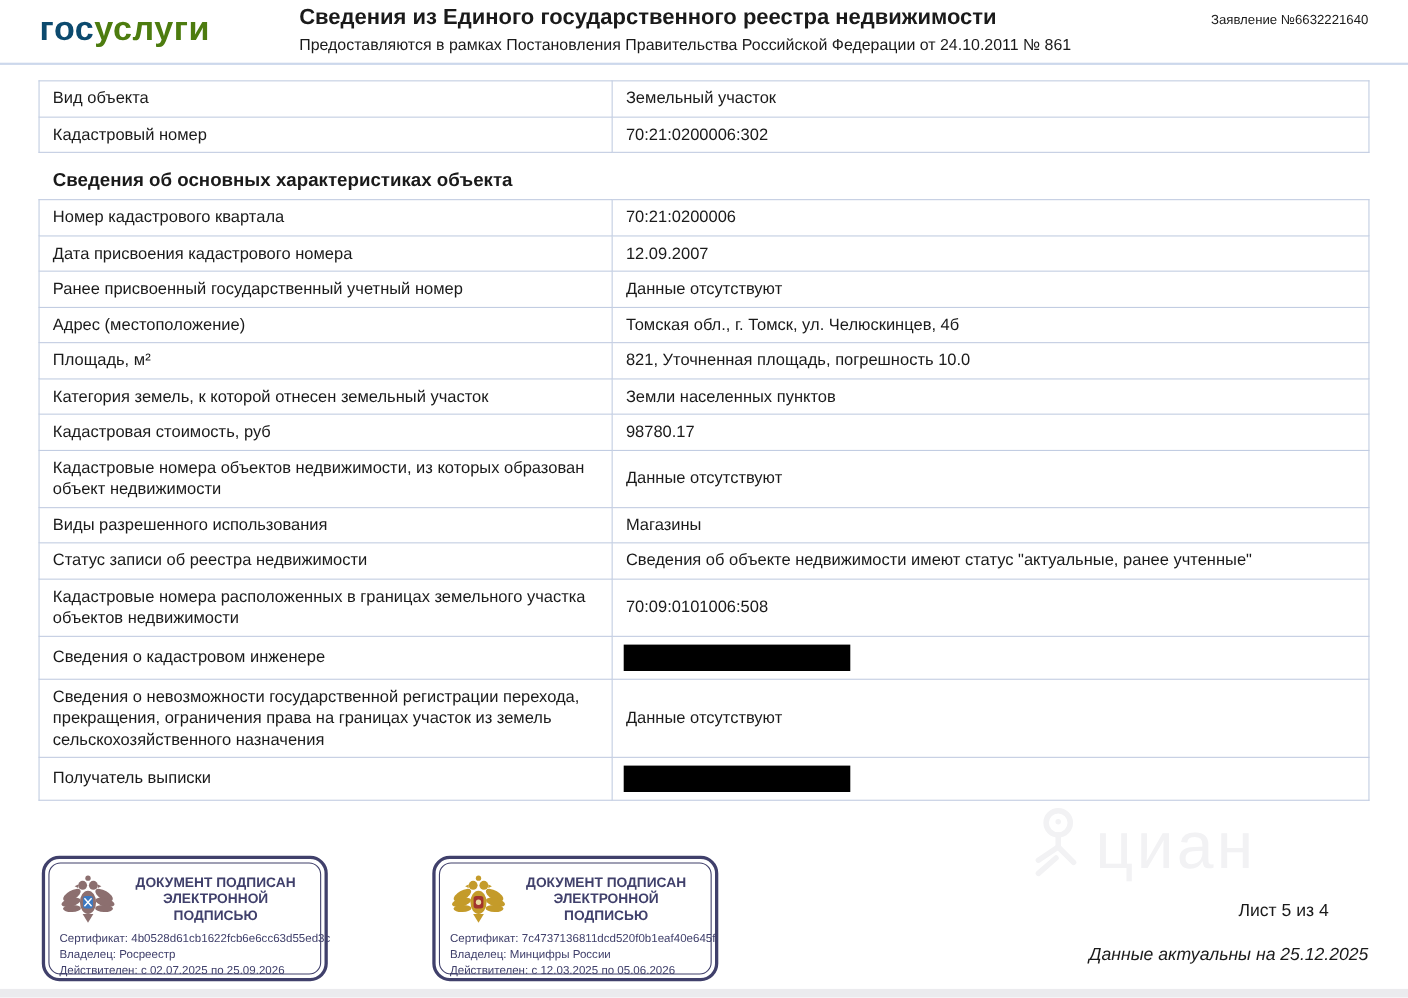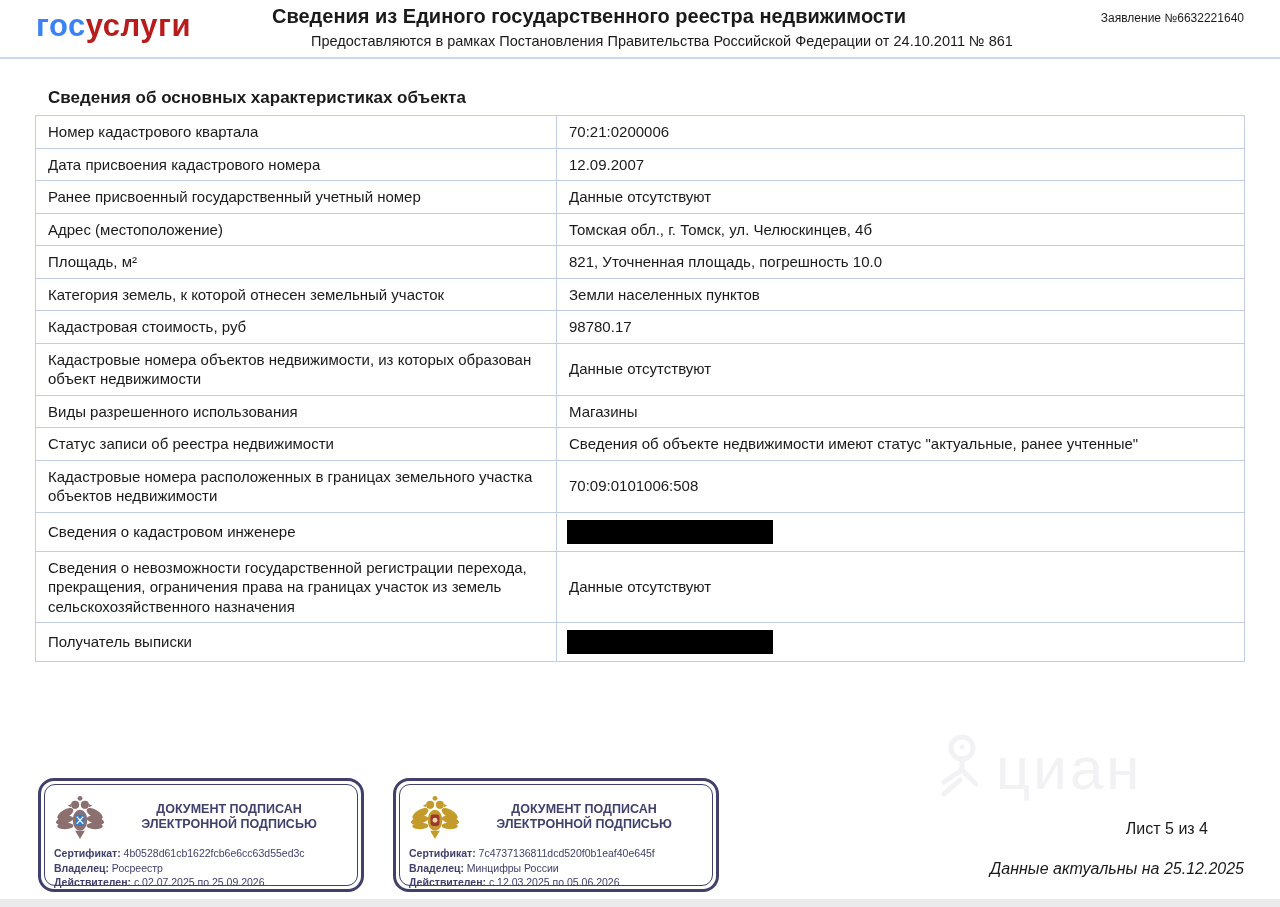--- a/index.html
+++ b/index.html
@@ -5,47 +5,47 @@
   html,body{margin:0;padding:0;}
   body{
     width:1280px;height:907px;
     font-family:"Liberation Sans", sans-serif;
     color:#1a1a1a;background:#ffffff;position:relative;overflow:hidden;
   }
   
   .header{position:relative;height:57px;}
   .header-rule{position:absolute;top:57px;left:0;width:1280px;height:2px;background:#ccd8ec;}
   .logo{position:absolute;left:36px;top:8px;font-size:31px;font-weight:bold;letter-spacing:.5px;}
-  .logo .blue{color:#3b82f6;text-align:center;}
-  .logo .red{color:#b91c1c;}
+  .logo .blue{color:#0c4a6e;text-align:center;}
+  .logo .red{color:#4d7c0f;}
   .head-text{position:absolute;left:272px;top:5px;}
   .doc-title{font-size:20px;font-weight:bold;line-height:1.15;}
-  .doc-subtitle{font-size:14.5px;margin-top:5px;margin-left:39px;}
+  .doc-subtitle{font-size:14.5px;margin-top:5px;}
   .application{position:absolute;right:36px;top:11px;font-size:12px;text-align:right;}
   
   .content{padding:16px 35px 0;}
   table.doc{border-collapse:collapse;width:1210px;table-layout:fixed;}
   table.doc td{
     border:1px solid #c2cde2;
     padding:6px 12px;font-size:15px;line-height:1.3;vertical-align:middle;
     word-wrap:break-word;
   }
   td.label-cell{width:496px;}
   .section-title{font-size:17px;font-weight:bold;margin:15px 0 7px 13px;}
   .redaction{width:206px;height:24px;background:#000;margin:1px 0 1px -2px;}
   
-  .stamp{position:absolute;top:778px;width:326px;height:114px;box-sizing:border-box;
+  .stamp{position:absolute;top:778px;width:260px;height:114px;box-sizing:border-box;
     border:3px solid #40406b;border-radius:16px;padding:3px;background:#fff;}
   .stamp-inner{box-sizing:border-box;width:100%;height:100%;border:1px solid #40406b;
     border-radius:11px;padding:6px 9px 4px;display:flex;flex-direction:column;}
   .stamp-head{display:flex;align-items:center;gap:4px;}
   .emblem{width:52px;height:52px;flex:none;}
   .stamp-title{flex:1;text-align:center;font-weight:bold;font-size:12.5px;color:#40406b;line-height:1.2;}
   .stamp-lines{margin-top:3px;font-size:10.5px;color:#40406b;line-height:1.4;white-space:nowrap;}
-  .stamp-lines b{font-weight:bold;}
+  .stamp-lines b{font-weight:normal;}
   .stamp-1{left:38px;}
   .stamp-2{left:393px;}
   
   .watermark{position:absolute;left:932px;top:732px;display:flex;align-items:center;gap:8px;
     color:#f2f2f4;font-size:60px;font-weight:normal;letter-spacing:3px;user-select:none;}
   .page-info{position:absolute;top:820px;right:72px;font-size:16px;}
   .actuality{position:absolute;top:860px;right:36px;font-size:16px;font-style:italic;}
   .bottom-strip{position:absolute;left:0;bottom:0;width:1280px;height:8px;background:#ebebee;}
 </style>
 </head>
@@ -58,20 +58,32 @@
   <div class="head-text">
     <div class="doc-title">Сведения из Единого государственного реестра недвижимости</div>
     <div class="doc-subtitle">Предоставляются в рамках Постановления Правительства Российской Федерации от 24.10.2011 № 861</div>
   </div>
   <div class="application">Заявление №6632221640</div>
 </div>
 <div class="header-rule"></div>
 
 <div class="content">
 
+  <table class="doc" id="summary-table">
+    <tbody>
+        <tr>
+          <td class="label-cell">Вид объекта</td>
+          <td class="value-cell">Земельный участок</td>
+        </tr>
+        <tr>
+          <td class="label-cell">Кадастровый номер</td>
+          <td class="value-cell">70:21:0200006:302</td>
+        </tr>
+      </tbody>
+  </table>
 
   <div class="section-title">Сведения об основных характеристиках объекта</div>
 
   <table class="doc" id="details-table">
     <tbody>
         <tr>
           <td class="label-cell">Номер кадастрового квартала</td>
           <td class="value-cell">70:21:0200006</td>
         </tr>
         <tr>

